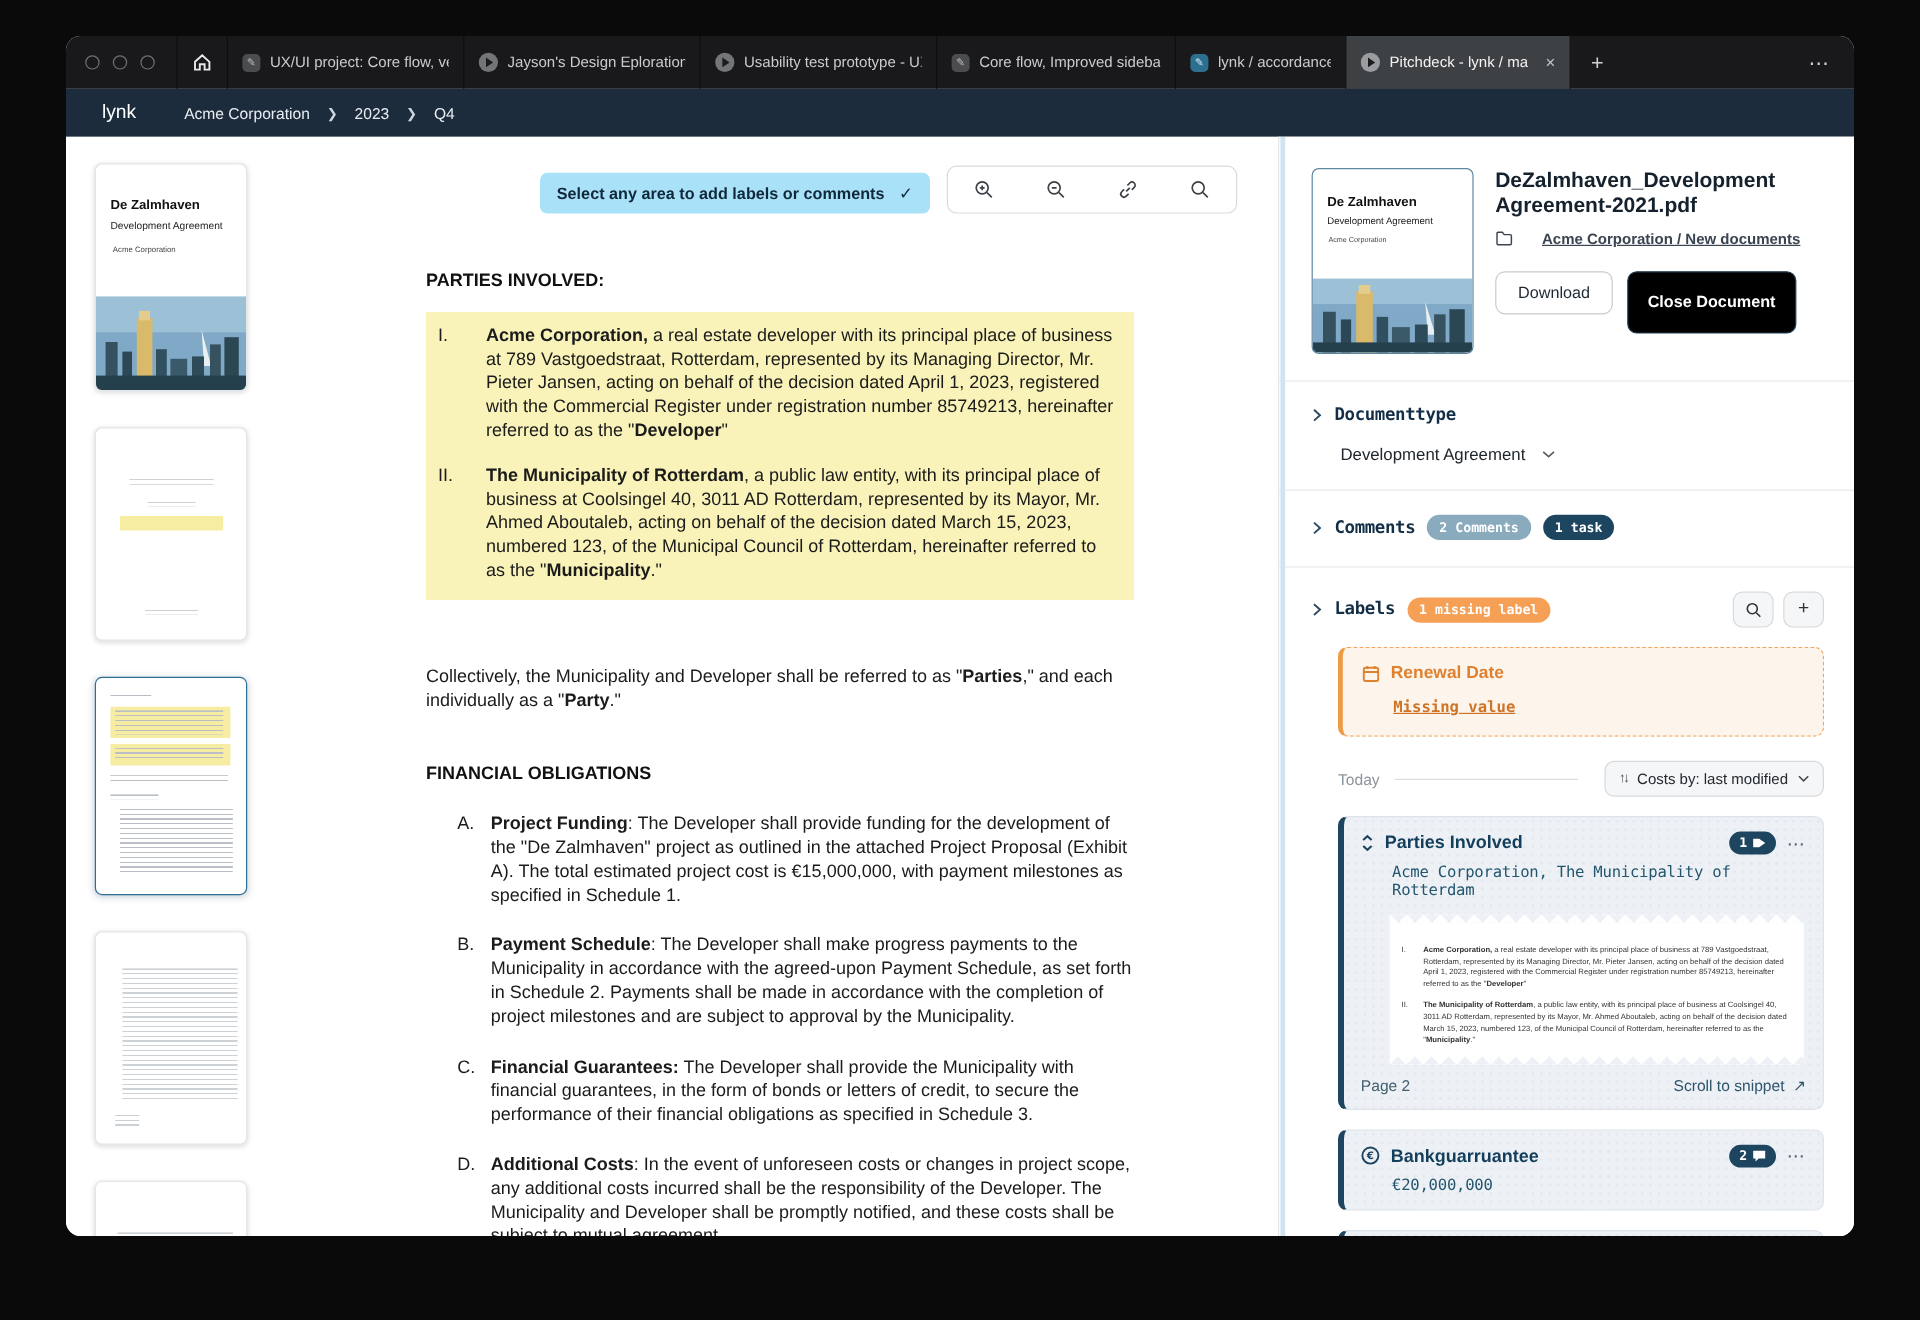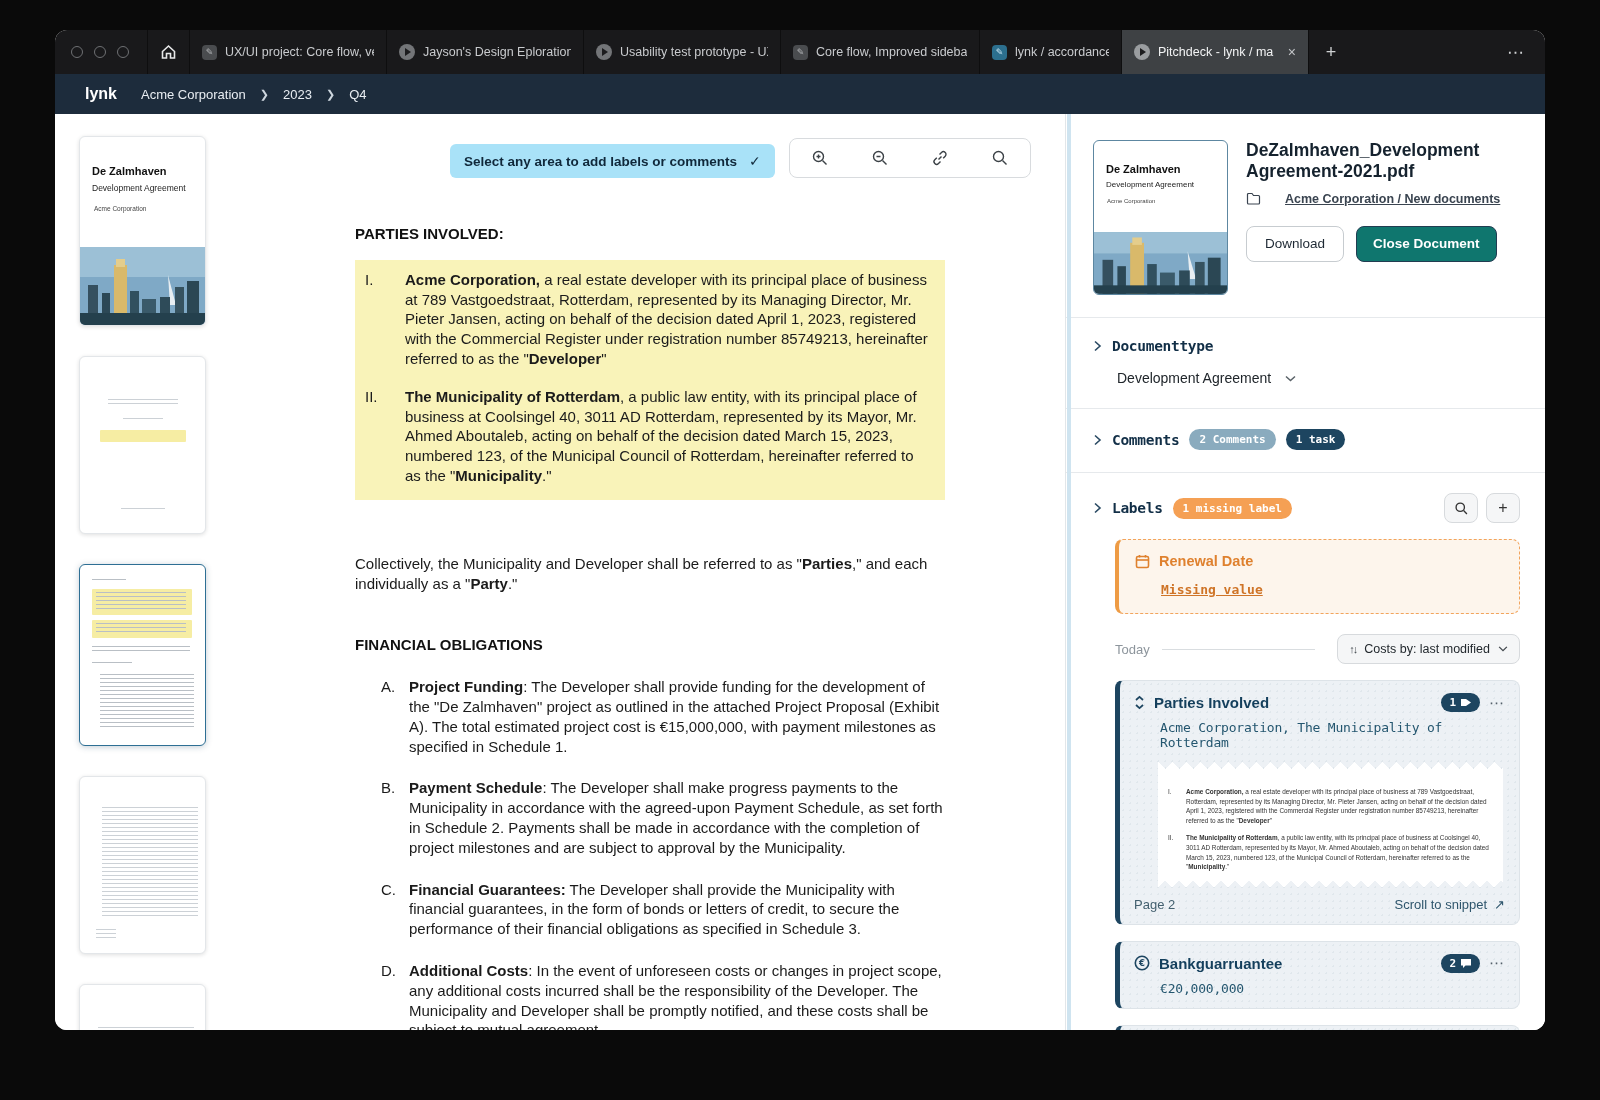--- a/index.html
+++ b/index.html
@@ -22,21 +22,21 @@
   .play-ico::after { content:""; display:block; margin-left:1px; border-left:6px solid #1c1c1e; border-top:4px solid transparent; border-bottom:4px solid transparent; }
   .tab.active .play-ico { background:#9a9da0; }
   .sq-ico { width:15px; height:15px; border-radius:4px; background:#4a4c4f; flex:0 0 15px; display:flex; align-items:center; justify-content:center; color:#b6b8bb; font-size:9px; }
   .sq-ico.blue { background:#2c6f8e; color:#cfe9f5; }
   .tab-close { margin-left:6px; color:#c3c5c8; font-size:14px; }
   .new-tab { width:44px; display:flex; align-items:center; justify-content:center; color:#cfd1d3; font-size:18px; }
   .tab-more { position:absolute; right:20px; top:0; height:44px; display:flex; align-items:center; color:#cfd1d3; font-size:17px; letter-spacing:1px; }
 
   
   .crumbbar { height:40px; background:#1d2c3c; display:flex; align-items:center; padding:0 30px; color:#fff; }
-  .logo { font-weight:bold; font-size:16px; margin-right:24px; }
+  .logo { font-weight:normal; font-size:16px; margin-right:40px; }
   .crumb { font-size:13px; color:#e8edf2; }
   .crumb-sep { margin:0 14px; color:#cdd6de; font-size:11px; }
 
   
   .content { position:relative; height:916px; display:flex; background:#fff; }
 
   
   .thumbrail { width:175px; flex:0 0 175px; padding-top:22px; overflow:hidden; }
   .thumb { width:127px; margin:0 auto 30px auto; background:#fff; border:1px solid #e3e6e9; border-radius:6px; box-shadow:0 1px 4px rgba(0,0,0,.13); overflow:hidden; position:relative; }
   .thumb.selected { border:1.5px solid #2e6f94; box-shadow:0 1px 6px rgba(20,60,90,.25); }
@@ -82,21 +82,21 @@
   .p-thumb .ct { font-size:11px; font-weight:bold; color:#111; margin:22px 12px 0 12px; }
   .p-thumb .cs { font-size:8px; color:#222; margin:5px 12px 0 12px; }
   .p-thumb .cc { font-size:6px; color:#444; margin:9px 13px 0 13px; }
   .p-thumb svg { position:absolute; left:0; bottom:0; }
   .p-info { flex:1; }
   .p-title { font-size:17.5px; font-weight:bold; color:#15222e; line-height:1.22; }
   .p-path { display:flex; align-items:center; gap:24px; margin-top:9px; color:#3a4450; }
   .p-path a { color:#3a4450; font-size:12.5px; font-weight:bold; text-decoration:underline; }
   .p-btns { display:flex; gap:12px; margin-top:20px; }
   .btn-dl { background:#fff; border:1px solid #c7ccd0; border-radius:8px; height:36px; padding:0 18px; font-size:13.5px; color:#1d2833; display:flex; align-items:center; }
-  .btn-close { background:#0f766e; border:1px solid #223c51; border-radius:8px; height:36px; padding:0 16px; font-size:13.5px; font-weight:bold; color:#fff; display:flex; align-items:center; }
+  .btn-close { background:#000000; border:1px solid #223c51; border-radius:8px; height:52px; padding:0 16px; font-size:13.5px; font-weight:bold; color:#fff; display:flex; align-items:center; }
   .p-div { border:none; border-top:1px solid #e6e9ec; margin:22px -25px 0 -27px; }
   .sec-row { display:flex; align-items:center; gap:10px; margin-top:20px; }
   .sec-title { font-family:"DejaVu Sans Mono", monospace; font-weight:bold; font-size:14.5px; color:#122f47; letter-spacing:-0.3px; }
   .chev { color:#2a4a63; display:flex; }
   .sec-value { display:flex; align-items:center; gap:14px; margin:16px 0 2px 24px; font-size:14px; color:#20262b; }
   .badge { font-family:"DejaVu Sans Mono", monospace; font-size:11px; font-weight:bold; color:#fff; border-radius:20px; padding:4px 10px; }
   .badge.slate { background:#8aabbe; }
   .badge.navy { background:#1d4560; }
   .badge.orange { background:#f5a054; }
   .spacer { flex:1; }

